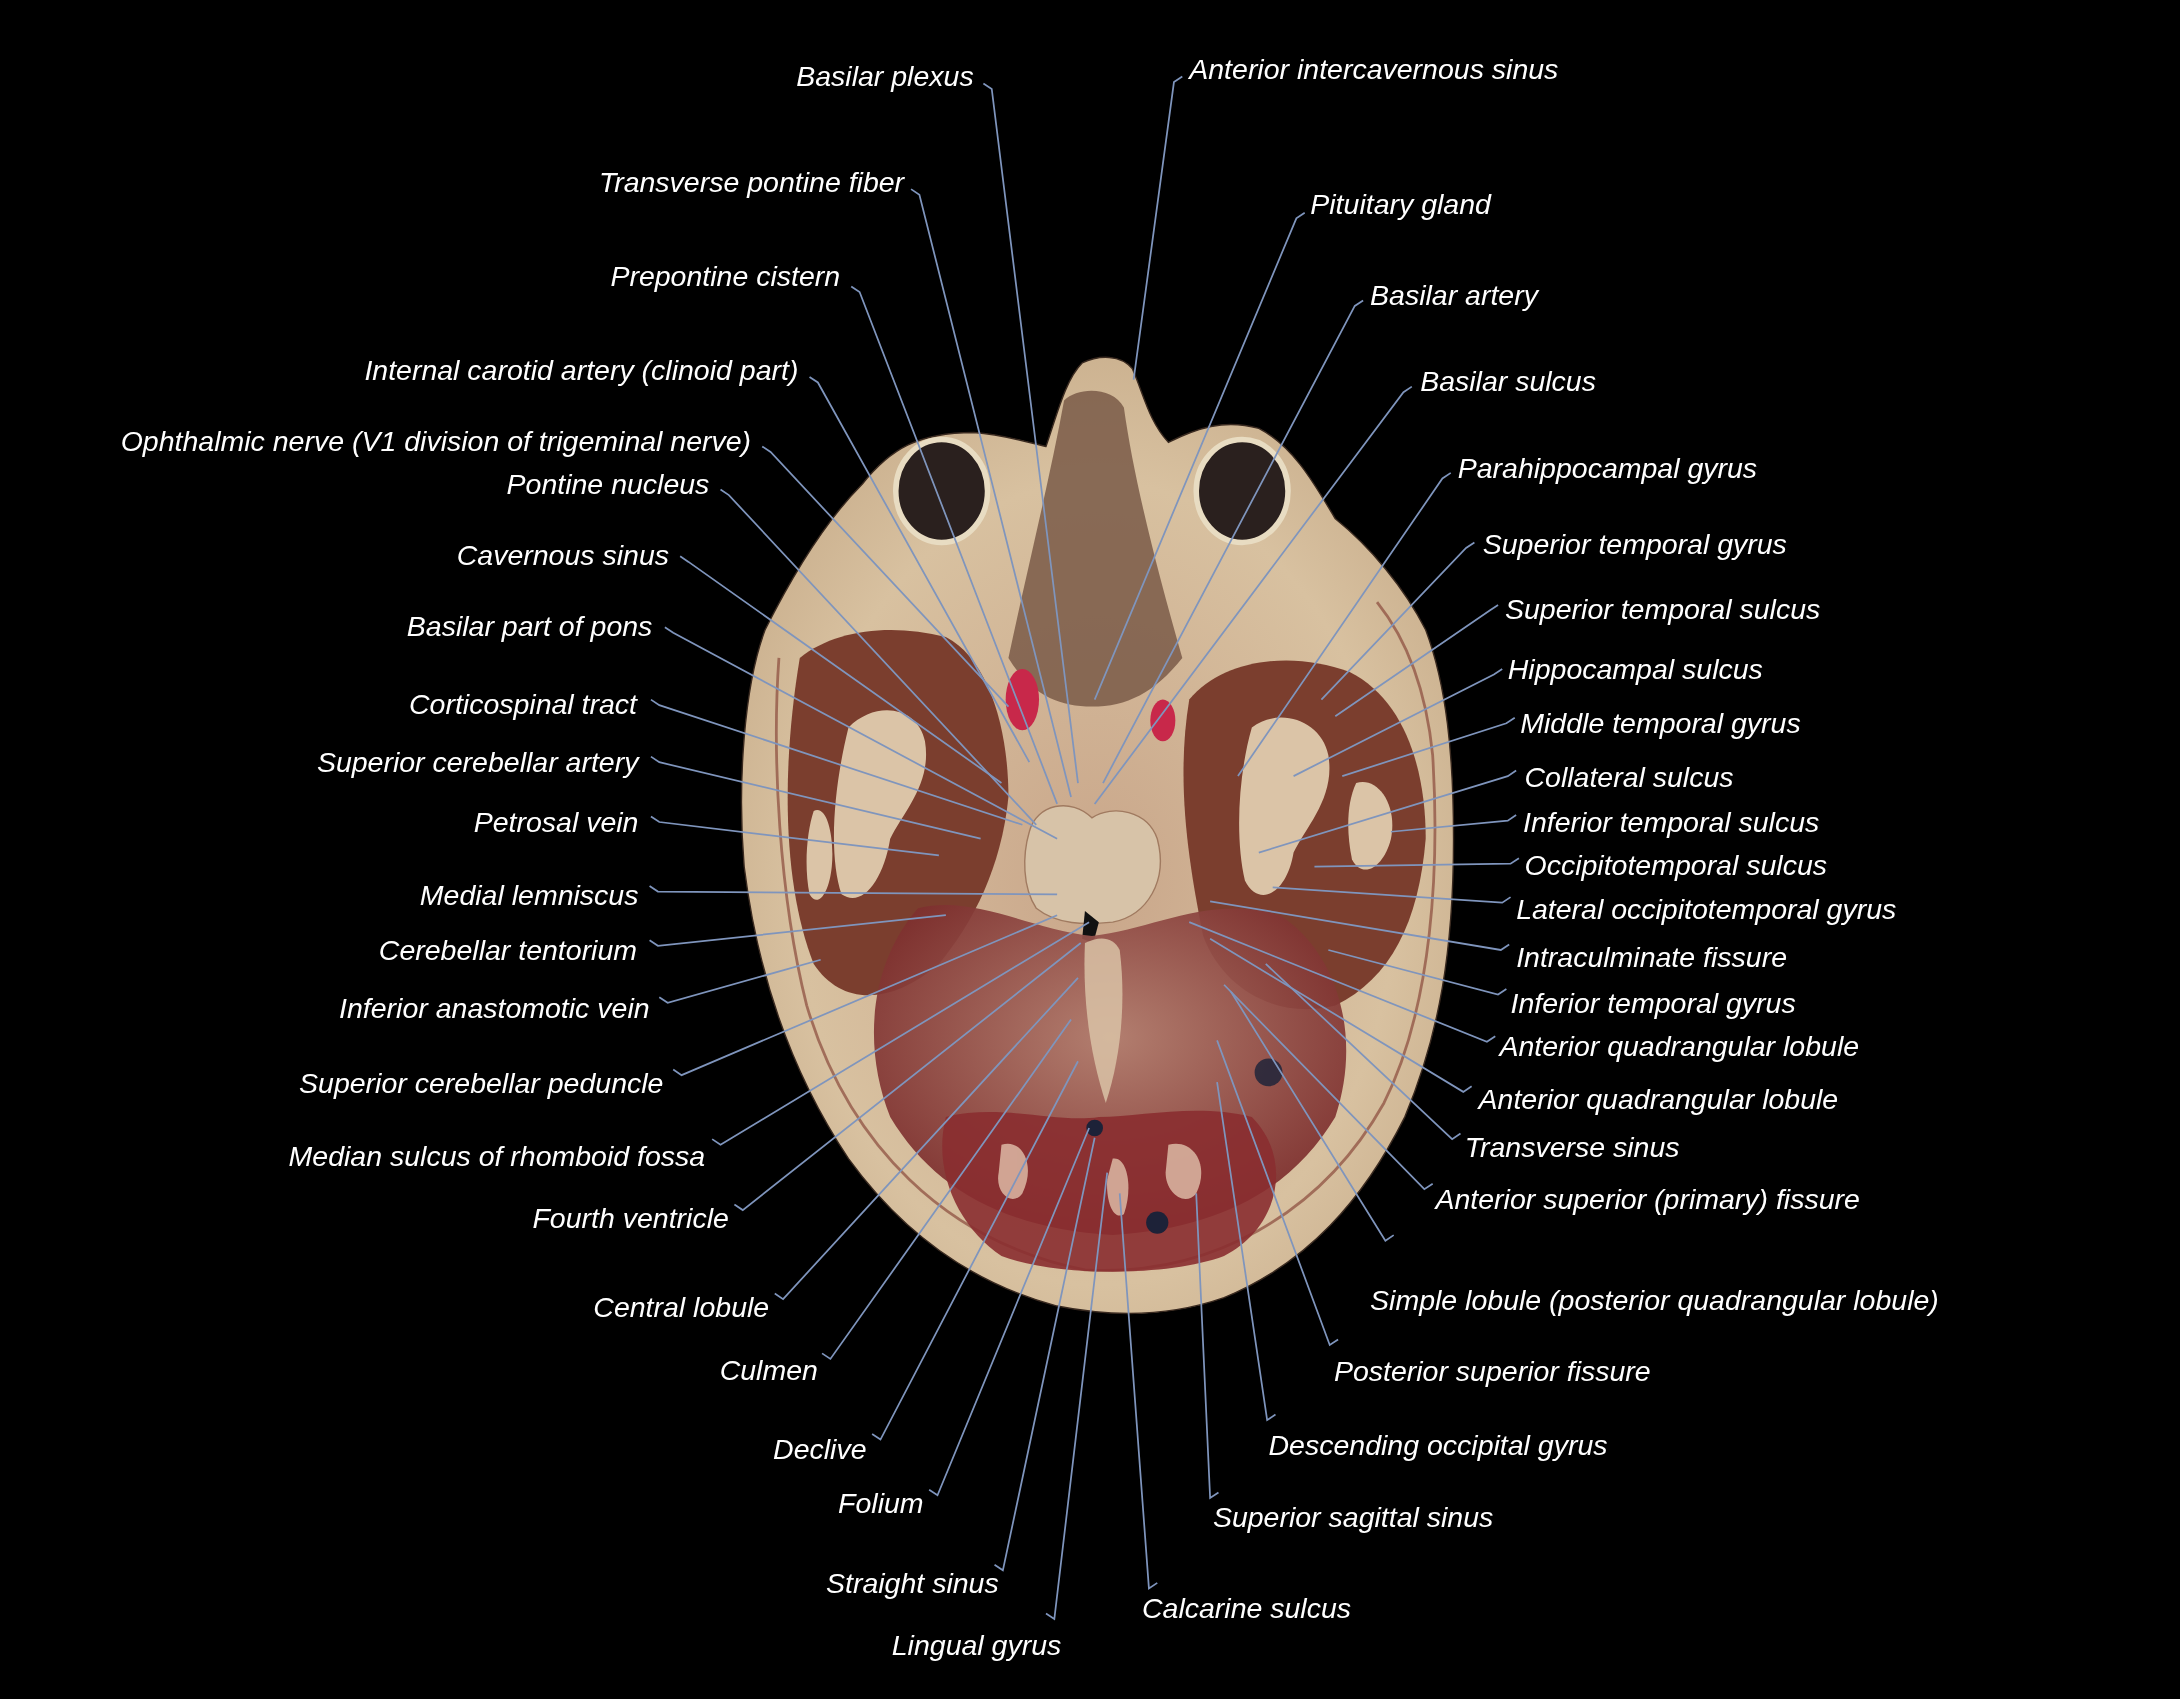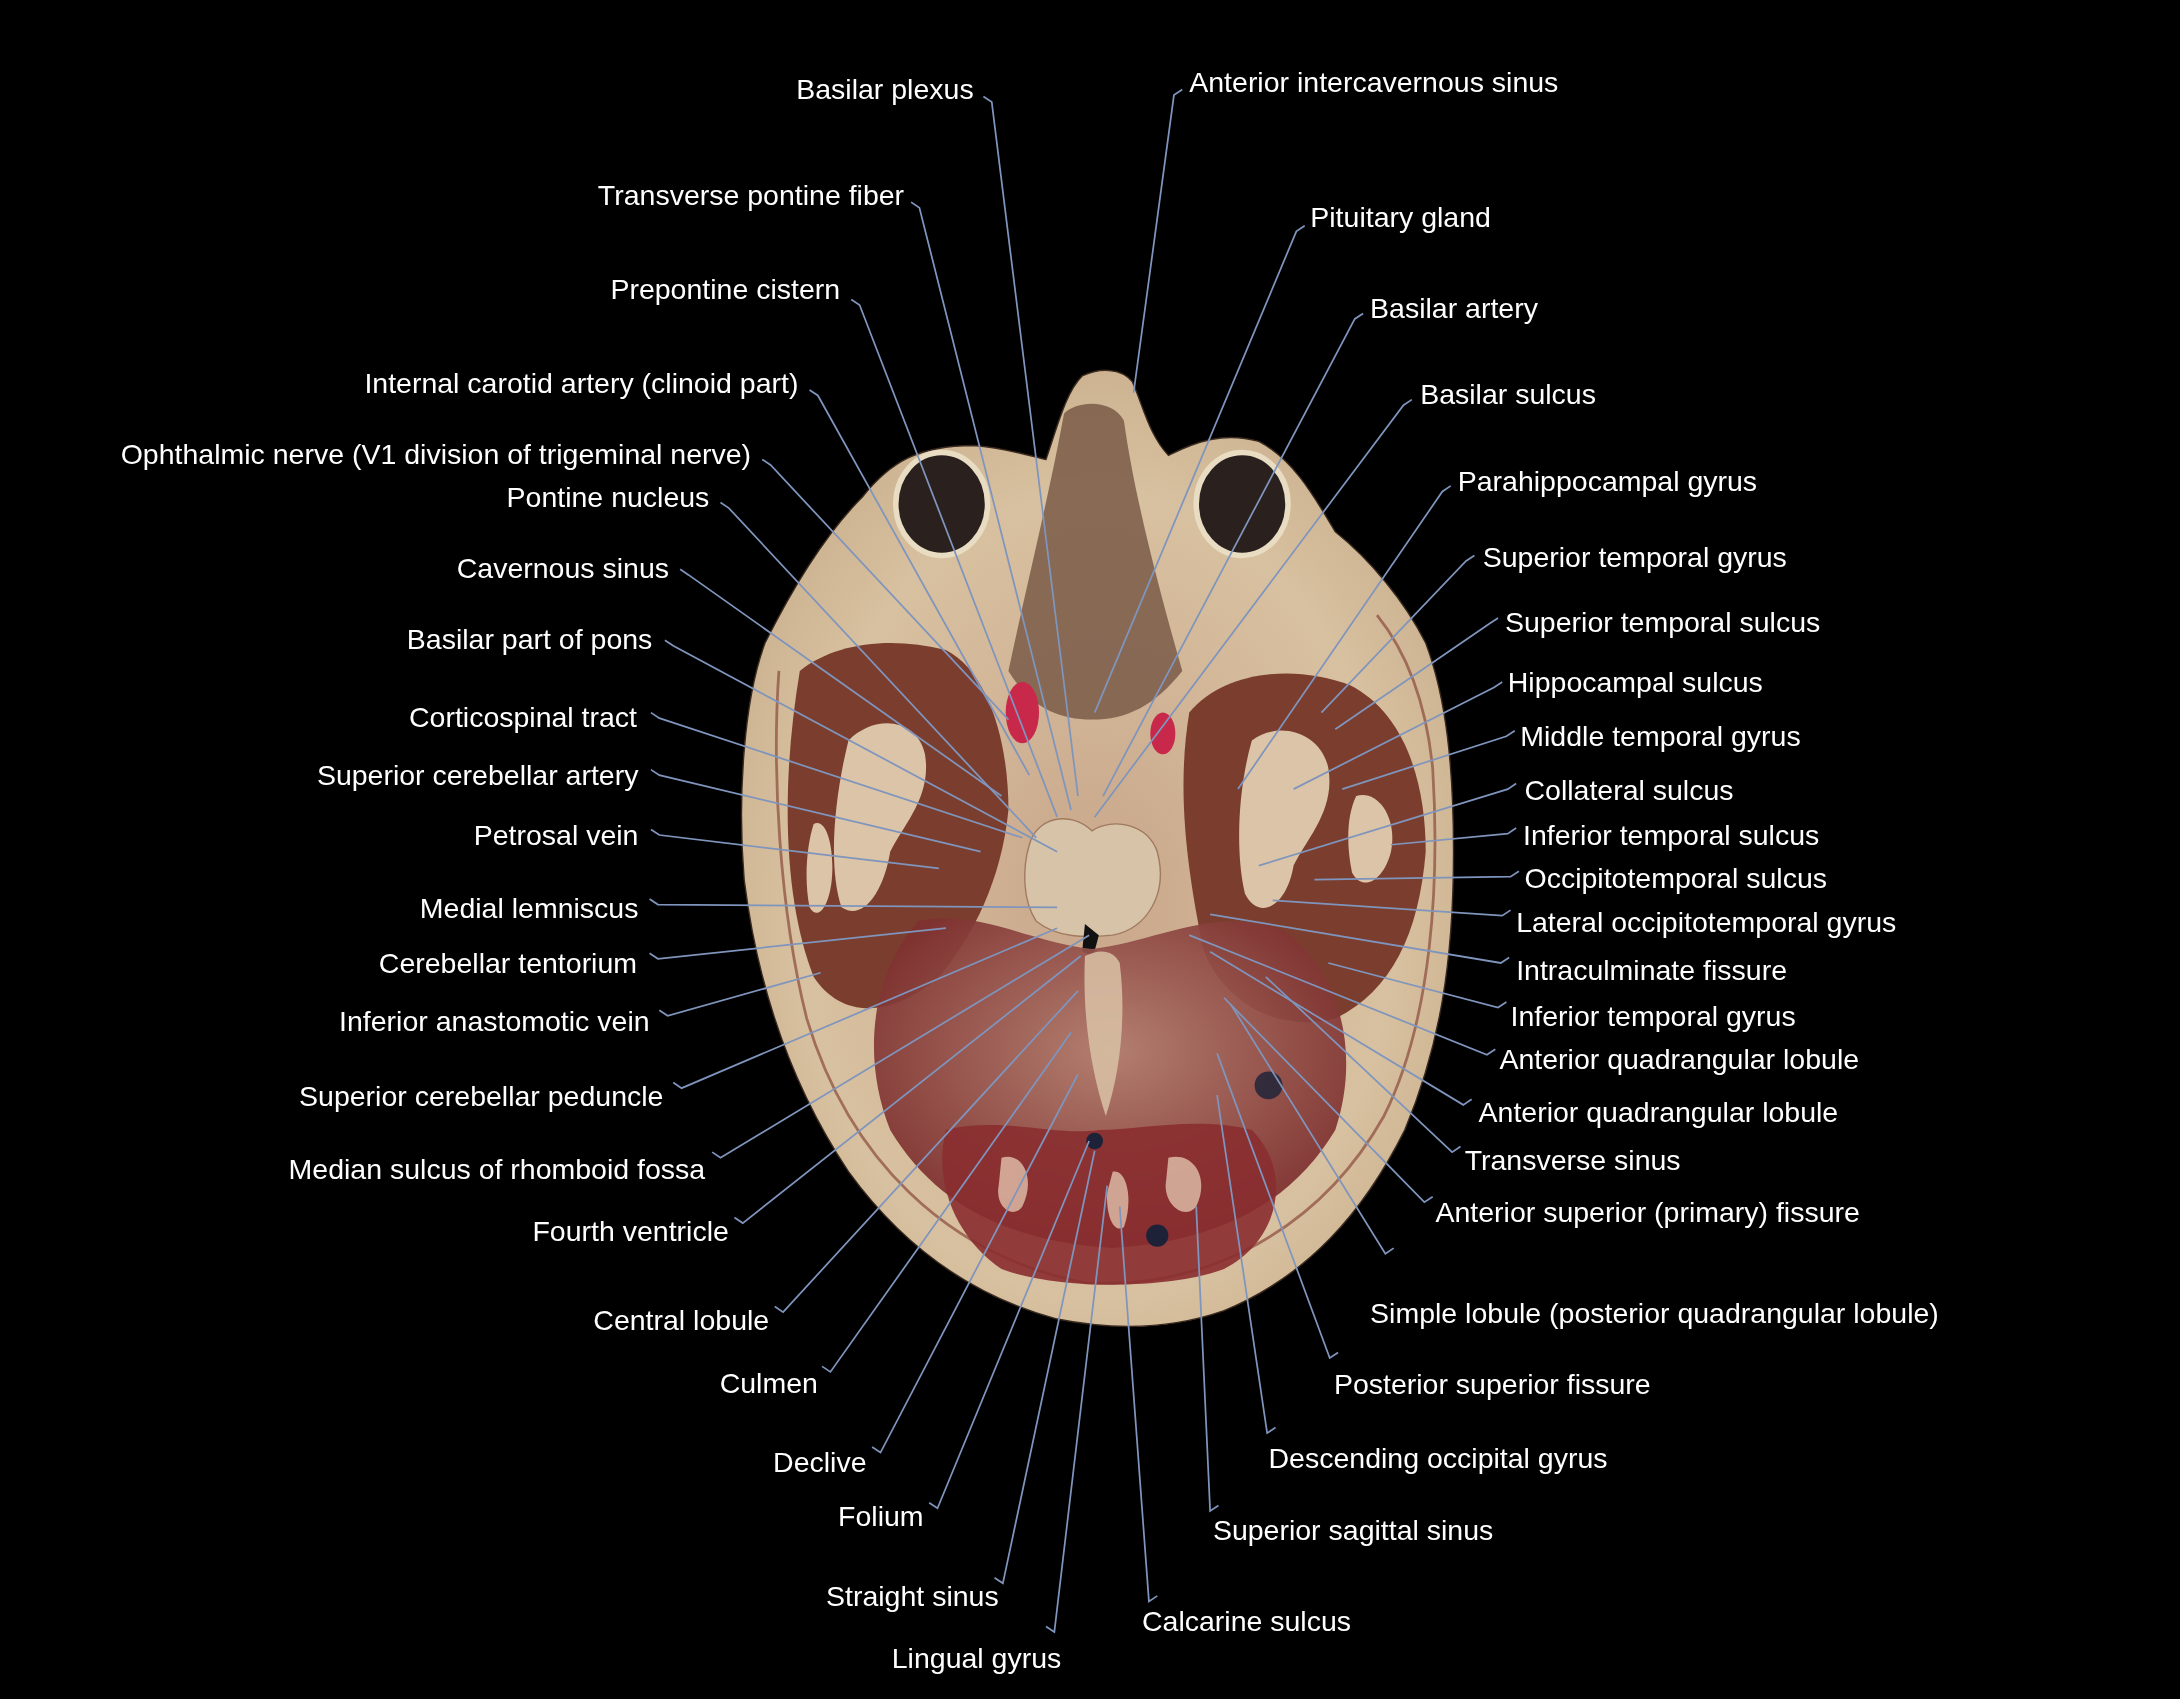--- a/index.html
+++ b/index.html
@@ -1,17 +1,17 @@
 <!DOCTYPE html>
 <html style="font-size:14px"><head>
 <meta charset="utf-8">
 <style>
   html, body { margin:0; padding:0; background:#000; }
   body { width:2181px; height:1700px; overflow:hidden; position:relative; }
-  #stage { position:absolute; left:0; top:17px; width:2181px; height:1432px; }
+  #stage { position:absolute; left:0; top:4px; width:2181px; height:1432px;font-style:italic; }
   svg text { font-family:"Liberation Sans", sans-serif; fill:#ffffff; font-size:20.5px; }
   .lead { stroke:#7f95bd; stroke-width:1.25; fill:none; }
 </style>
 </head>
 <body>
 
 <div id="stage">
 <svg id="fig" width="2181" height="1700" viewBox="0 0 1568 1222" xmlns="http://www.w3.org/2000/svg">
   <defs>
     <radialGradient id="gTissue" cx="50%" cy="55%" r="60%">

